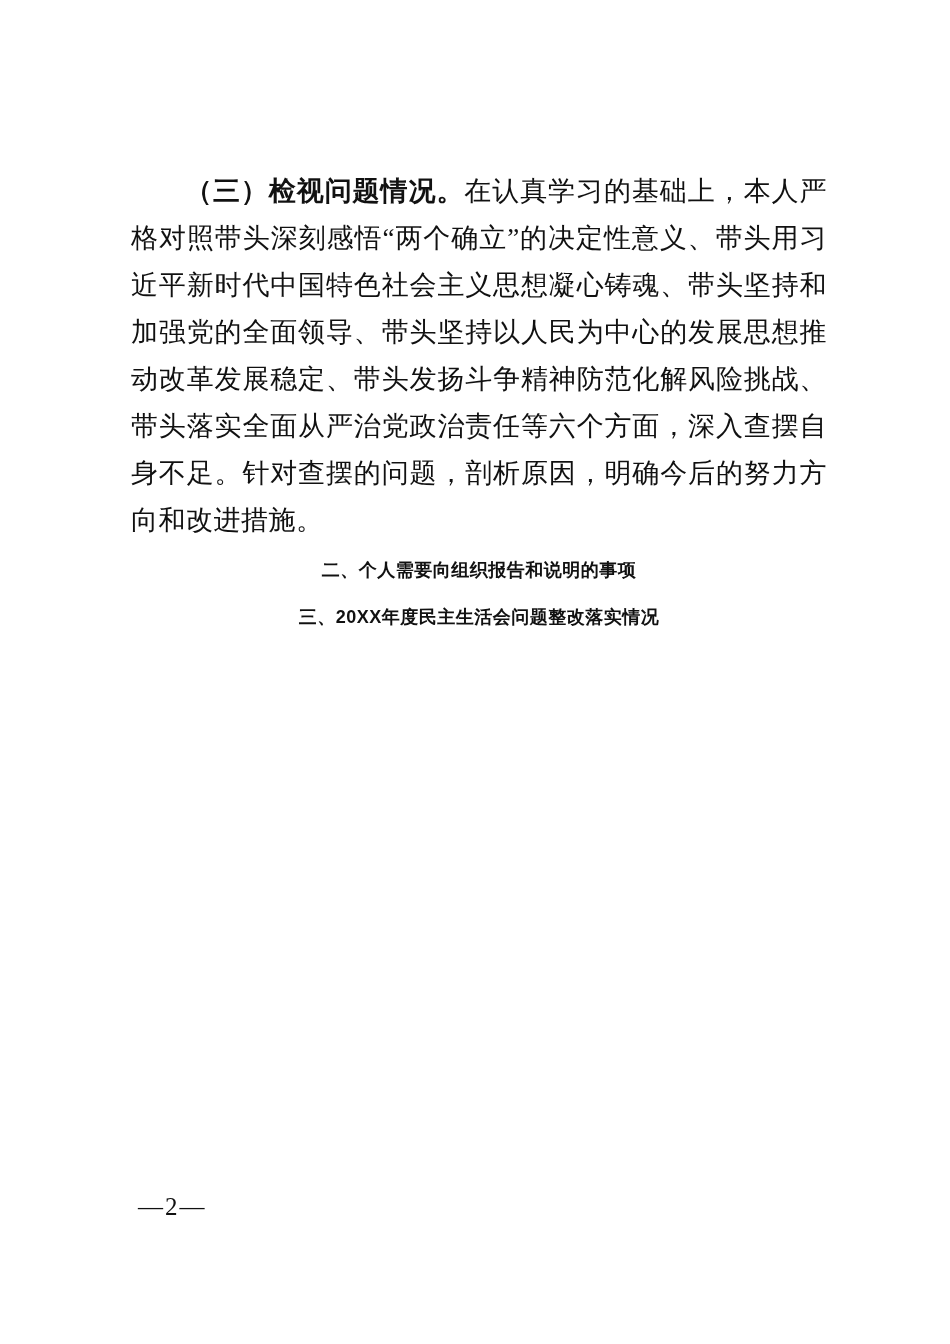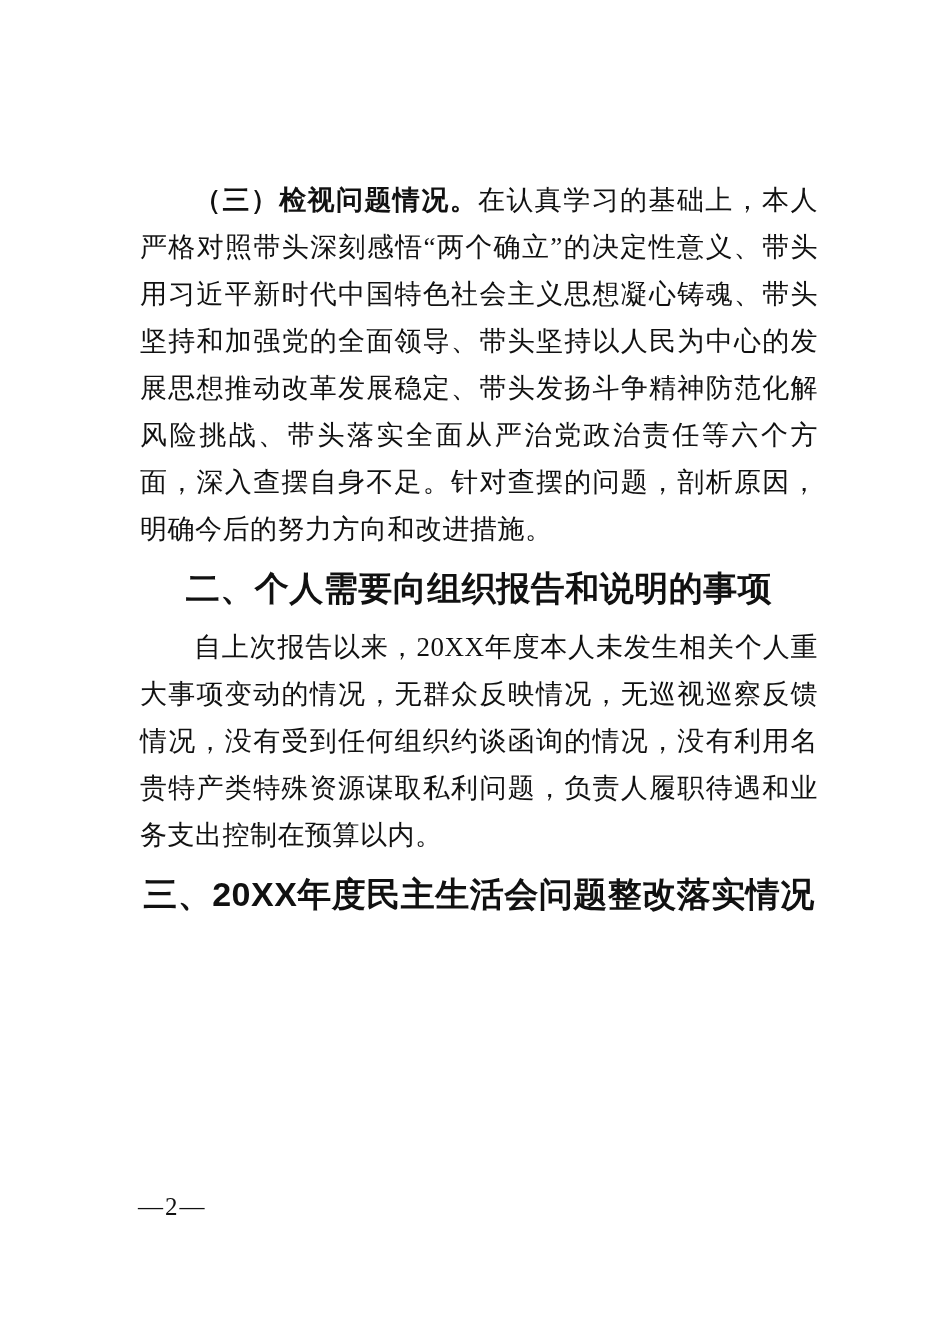--- a/index.html
+++ b/index.html
@@ -20,31 +20,31 @@
     position: absolute;
     left: 128px;
     top: 165px;
     width: 702px;
     font-size: 27px;
     line-height: 47px;
     text-align: justify;
     text-justify: inter-ideograph;
   }
   p.para {
-    margin: 12px;
+    margin: 3px;
     text-indent: 2em;
     letter-spacing: 0.5px;
   }
   .lead {
     font-weight: bold;
     font-family: "Liberation Sans", "DejaVu Sans", sans-serif;
   }
   h2.heading {
     margin: 0;
-    font-size: 34px;
+    font-size: 18px;
     line-height: 47px;
     font-weight: bold;
     text-align: center;
     text-indent: 0;
     font-family: "Liberation Sans", "DejaVu Sans", sans-serif;
     letter-spacing: 0.5px;
   }
   .page-number {
     position: absolute;
     left: 138px;
@@ -59,21 +59,20 @@
 <body>
 
 <div class="page">
 
   <div class="content">
 
     <p class="para"><span class="lead">（三）检视问题情况。</span><span>在认真学习的基础上，本人严格对照带头深刻感悟“两个确立”的决定性意义、带头用习近平新时代中国特色社会主义思想凝心铸魂、带头坚持和加强党的全面领导、带头坚持以人民为中心的发展思想推动改革发展稳定、带头发扬斗争精神防范化解风险挑战、带头落实全面从严治党政治责任等六个方面，深入查摆自身不足。针对查摆的问题，剖析原因，明确今后的努力方向和改进措施。</span></p>
 
     <h2 class="heading">二、个人需要向组织报告和说明的事项</h2>
 
-    <p class="para"><span>自上次报告以来，20XX年度本人未发生相关个人重大事项变动的情况，无群众反映情况，无巡视巡察反馈情况，没有受到任何组织约谈函询的情况，没有利用名贵特产类特殊资源谋取私利问题，负责人履职待遇和业务支出控制在预算以内。</span></p>
 
     <h2 class="heading">三、20XX年度民主生活会问题整改落实情况</h2>
 
 
   </div>
 
   <div class="page-number">—2—</div>
 
 </div>
 

